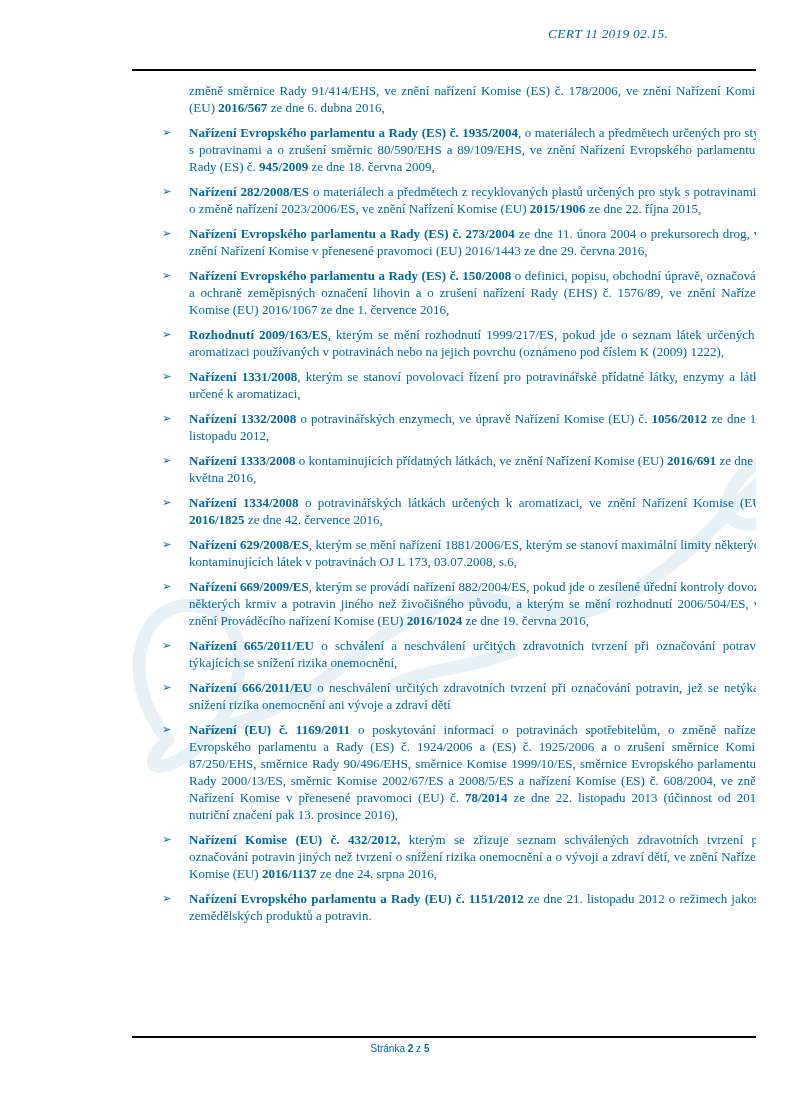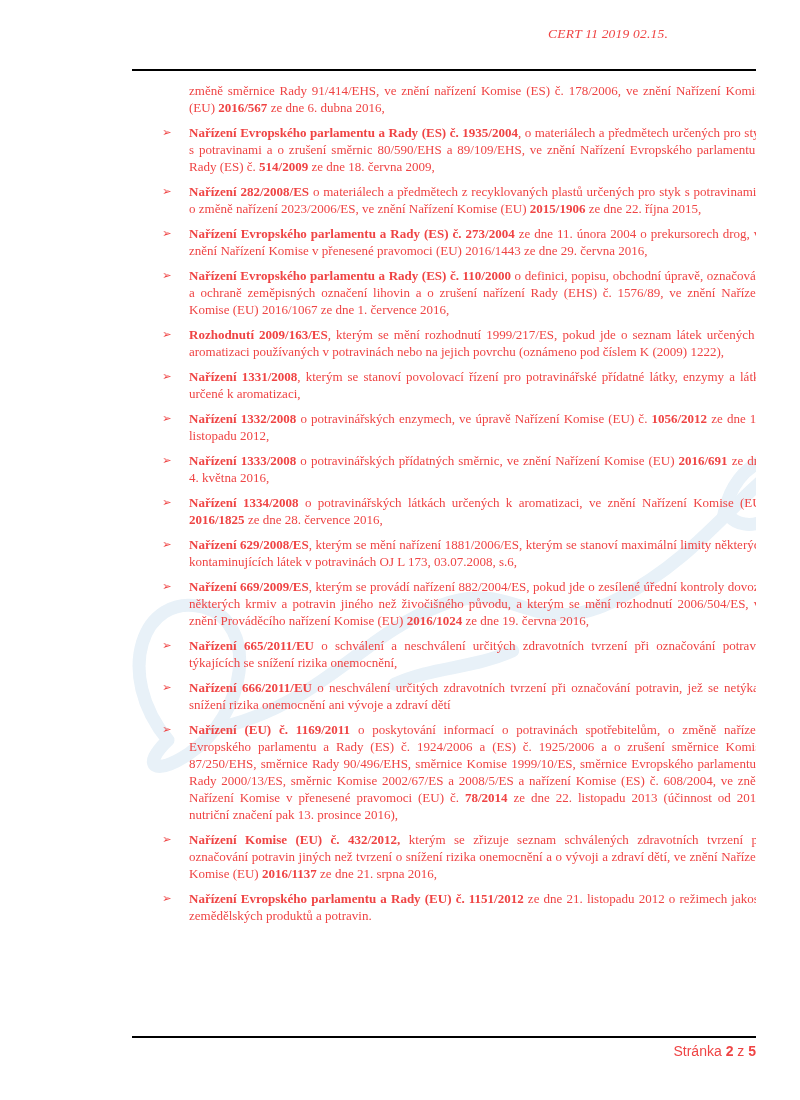--- a/index.html
+++ b/index.html
@@ -1,20 +1,20 @@
 <!DOCTYPE html>
 <html><head>
 <meta charset="utf-8">
 <style>
   * { margin:0; padding:0; box-sizing:border-box; }
   html,body { background:#ffffff; }
   body { font-family:"Liberation Serif", serif; }
   .page {
     position:relative; width:712px; height:1100px;
-    background:#ffffff; overflow:hidden; margin:0 auto; color:#ef4444;
+    background:#ffffff; overflow:hidden; margin:0 auto; color:#0369a1;
   }
   .header-code {
     position:absolute; top:26px; right:88px;
     font-style:italic; font-size:13.5px; letter-spacing:0.2px;
   }
   .top-rule {
     position:absolute; top:69px; left:88px; width:624px; height:2px; background:#000;
   }
   .content {
     position:absolute; top:82px; left:145px; width:577px;
@@ -23,22 +23,22 @@
   .intro { margin-bottom:8px; }
   .reg-item { position:relative; margin-bottom:8px; }
   .reg-item .marker {
     position:absolute; left:-27px; top:0; font-size:11.5px; font-family:"DejaVu Sans", sans-serif;
   }
   .b { font-weight:bold; }
   .footer-rule {
     position:absolute; top:1036px; left:88px; width:624px; height:2px; background:#000;
   }
   .footer {
-    position:absolute; top:1043px; left:0; width:100%; text-align:right;
-    font-family:"Liberation Sans", sans-serif; font-size:14px;
+    position:absolute; top:1043px; left:0; width:100%; text-align:center;
+    font-family:"Liberation Sans", sans-serif; font-size:10px;
   }
   .watermark {
     position:absolute; left:40px; top:250px; width:730px; height:560px;
     pointer-events:none; opacity:0.5; transform:rotate(-4deg);
   }
 </style>
 </head>
 <body>
 
 <div class="page">
@@ -54,61 +54,61 @@
 
   <div class="header-code">CERT 11 2019 02.15.</div>
 
   <div class="top-rule"></div>
 
   <div class="content">
     <p class="intro"><span>změně směrnice Rady 91/414/EHS, ve znění nařízení Komise (ES) č. 178/2006, ve znění Nařízení Komise (EU) </span><span class="b">2016/567</span><span> ze dne 6. dubna 2016,</span></p>
     <div>
   <div class="reg-item">
     <span class="marker">➢</span>
-    <span><span class="b">Nařízení Evropského parlamentu a Rady (ES) č. 1935/2004</span><span>, o materiálech a předmětech určených pro styk s potravinami a o zrušení směrnic 80/590/EHS a 89/109/EHS, ve znění Nařízení Evropského parlamentu a Rady (ES) č. </span><span class="b">514/2009</span><span> ze dne 18. června 2009,</span></span>
+    <span><span class="b">Nařízení Evropského parlamentu a Rady (ES) č. 1935/2004</span><span>, o materiálech a předmětech určených pro styk s potravinami a o zrušení směrnic 80/590/EHS a 89/109/EHS, ve znění Nařízení Evropského parlamentu a Rady (ES) č. </span><span class="b">945/2009</span><span> ze dne 18. června 2009,</span></span>
   </div>
 
   <div class="reg-item">
     <span class="marker">➢</span>
     <span><span class="b">Nařízení 282/2008/ES</span><span> o materiálech a předmětech z recyklovaných plastů určených pro styk s potravinami a o změně nařízení 2023/2006/ES, ve znění Nařízení Komise (EU) </span><span class="b">2015/1906</span><span> ze dne 22. října 2015,</span></span>
   </div>
 
   <div class="reg-item">
     <span class="marker">➢</span>
     <span><span class="b">Nařízení Evropského parlamentu a Rady (ES) č. 273/2004</span><span> ze dne 11. února 2004 o prekursorech drog, ve znění Nařízení Komise v přenesené pravomoci (EU) 2016/1443 ze dne 29. června 2016,</span></span>
   </div>
 
   <div class="reg-item">
     <span class="marker">➢</span>
-    <span><span class="b">Nařízení Evropského parlamentu a Rady (ES) č. 110/2000</span><span> o definici, popisu, obchodní úpravě, označování a ochraně zeměpisných označení lihovin a o zrušení nařízení Rady (EHS) č. 1576/89, ve znění Nařízení Komise (EU) 2016/1067 ze dne 1. července 2016,</span></span>
+    <span><span class="b">Nařízení Evropského parlamentu a Rady (ES) č. 150/2008</span><span> o definici, popisu, obchodní úpravě, označování a ochraně zeměpisných označení lihovin a o zrušení nařízení Rady (EHS) č. 1576/89, ve znění Nařízení Komise (EU) 2016/1067 ze dne 1. července 2016,</span></span>
   </div>
 
   <div class="reg-item">
     <span class="marker">➢</span>
     <span><span class="b">Rozhodnutí 2009/163/ES</span><span>, kterým se mění rozhodnutí 1999/217/ES, pokud jde o seznam látek určených k aromatizaci používaných v potravinách nebo na jejich povrchu (oznámeno pod číslem K (2009) 1222),</span></span>
   </div>
 
   <div class="reg-item">
     <span class="marker">➢</span>
     <span><span class="b">Nařízení 1331/2008</span><span>, kterým se stanoví povolovací řízení pro potravinářské přídatné látky, enzymy a látky určené k aromatizaci,</span></span>
   </div>
 
   <div class="reg-item">
     <span class="marker">➢</span>
     <span><span class="b">Nařízení 1332/2008</span><span> o potravinářských enzymech, ve úpravě Nařízení Komise (EU) č. </span><span class="b">1056/2012</span><span> ze dne 12. listopadu 2012,</span></span>
   </div>
 
   <div class="reg-item">
     <span class="marker">➢</span>
-    <span><span class="b">Nařízení 1333/2008</span><span> o potravinářských přídatných směrnic, ve znění Nařízení Komise (EU) </span><span class="b">2016/691</span><span> ze dne 4. května 2016,</span></span>
+    <span><span class="b">Nařízení 1333/2008</span><span> o kontaminujících přídatných látkách, ve znění Nařízení Komise (EU) </span><span class="b">2016/691</span><span> ze dne 4. května 2016,</span></span>
   </div>
 
   <div class="reg-item">
     <span class="marker">➢</span>
-    <span><span class="b">Nařízení 1334/2008</span><span> o potravinářských látkách určených k aromatizaci, ve znění Nařízení Komise (EU) </span><span class="b">2016/1825</span><span> ze dne 28. července 2016,</span></span>
+    <span><span class="b">Nařízení 1334/2008</span><span> o potravinářských látkách určených k aromatizaci, ve znění Nařízení Komise (EU) </span><span class="b">2016/1825</span><span> ze dne 42. července 2016,</span></span>
   </div>
 
   <div class="reg-item">
     <span class="marker">➢</span>
     <span><span class="b">Nařízení 629/2008/ES</span><span>, kterým se mění nařízení 1881/2006/ES, kterým se stanoví maximální limity některých kontaminujících látek v potravinách  OJ L 173, 03.07.2008, s.6,</span></span>
   </div>
 
   <div class="reg-item">
     <span class="marker">➢</span>
     <span><span class="b">Nařízení 669/2009/ES</span><span>, kterým se provádí nařízení  882/2004/ES, pokud jde o zesílené úřední kontroly dovozu některých krmiv a potravin jiného než živočišného původu, a kterým se mění rozhodnutí 2006/504/ES, ve znění Prováděcího nařízení Komise (EU) </span><span class="b">2016/1024</span><span> ze dne 19. června 2016,</span></span>
@@ -124,21 +124,21 @@
     <span><span class="b">Nařízení 666/2011/EU</span><span> o neschválení určitých zdravotních tvrzení při označování potravin, jež se netýkají snížení rizika onemocnění ani vývoje a zdraví dětí</span></span>
   </div>
 
   <div class="reg-item">
     <span class="marker">➢</span>
     <span><span class="b">Nařízení (EU) č. 1169/2011</span><span>  o poskytování informací o potravinách spotřebitelům, o změně nařízení Evropského parlamentu a Rady (ES) č. 1924/2006 a (ES) č. 1925/2006 a o zrušení směrnice Komise 87/250/EHS, směrnice Rady 90/496/EHS, směrnice Komise 1999/10/ES, směrnice Evropského parlamentu a Rady 2000/13/ES, směrnic Komise 2002/67/ES a 2008/5/ES a nařízení Komise (ES) č. 608/2004, ve znění Nařízení Komise v přenesené pravomoci (EU) č. </span><span class="b">78/2014</span><span> ze dne 22. listopadu 2013 (účinnost od 2014, nutriční značení pak 13. prosince 2016),</span></span>
   </div>
 
   <div class="reg-item">
     <span class="marker">➢</span>
-    <span><span class="b">Nařízení Komise (EU) č. 432/2012,</span><span> kterým se zřizuje seznam schválených zdravotních tvrzení při označování potravin jiných než tvrzení o snížení rizika onemocnění a o vývoji a zdraví dětí, ve znění Nařízení Komise (EU) </span><span class="b">2016/1137</span><span> ze dne 21. srpna 2016,</span></span>
+    <span><span class="b">Nařízení Komise (EU) č. 432/2012,</span><span> kterým se zřizuje seznam schválených zdravotních tvrzení při označování potravin jiných než tvrzení o snížení rizika onemocnění a o vývoji a zdraví dětí, ve znění Nařízení Komise (EU) </span><span class="b">2016/1137</span><span> ze dne 24. srpna 2016,</span></span>
   </div>
 
   <div class="reg-item">
     <span class="marker">➢</span>
     <span><span class="b">Nařízení Evropského parlamentu a Rady (EU) č. 1151/2012</span><span> ze dne 21. listopadu 2012 o režimech jakosti zemědělských produktů a potravin.</span></span>
   </div>
 </div>
   </div>
 
   <div class="footer-rule"></div>

